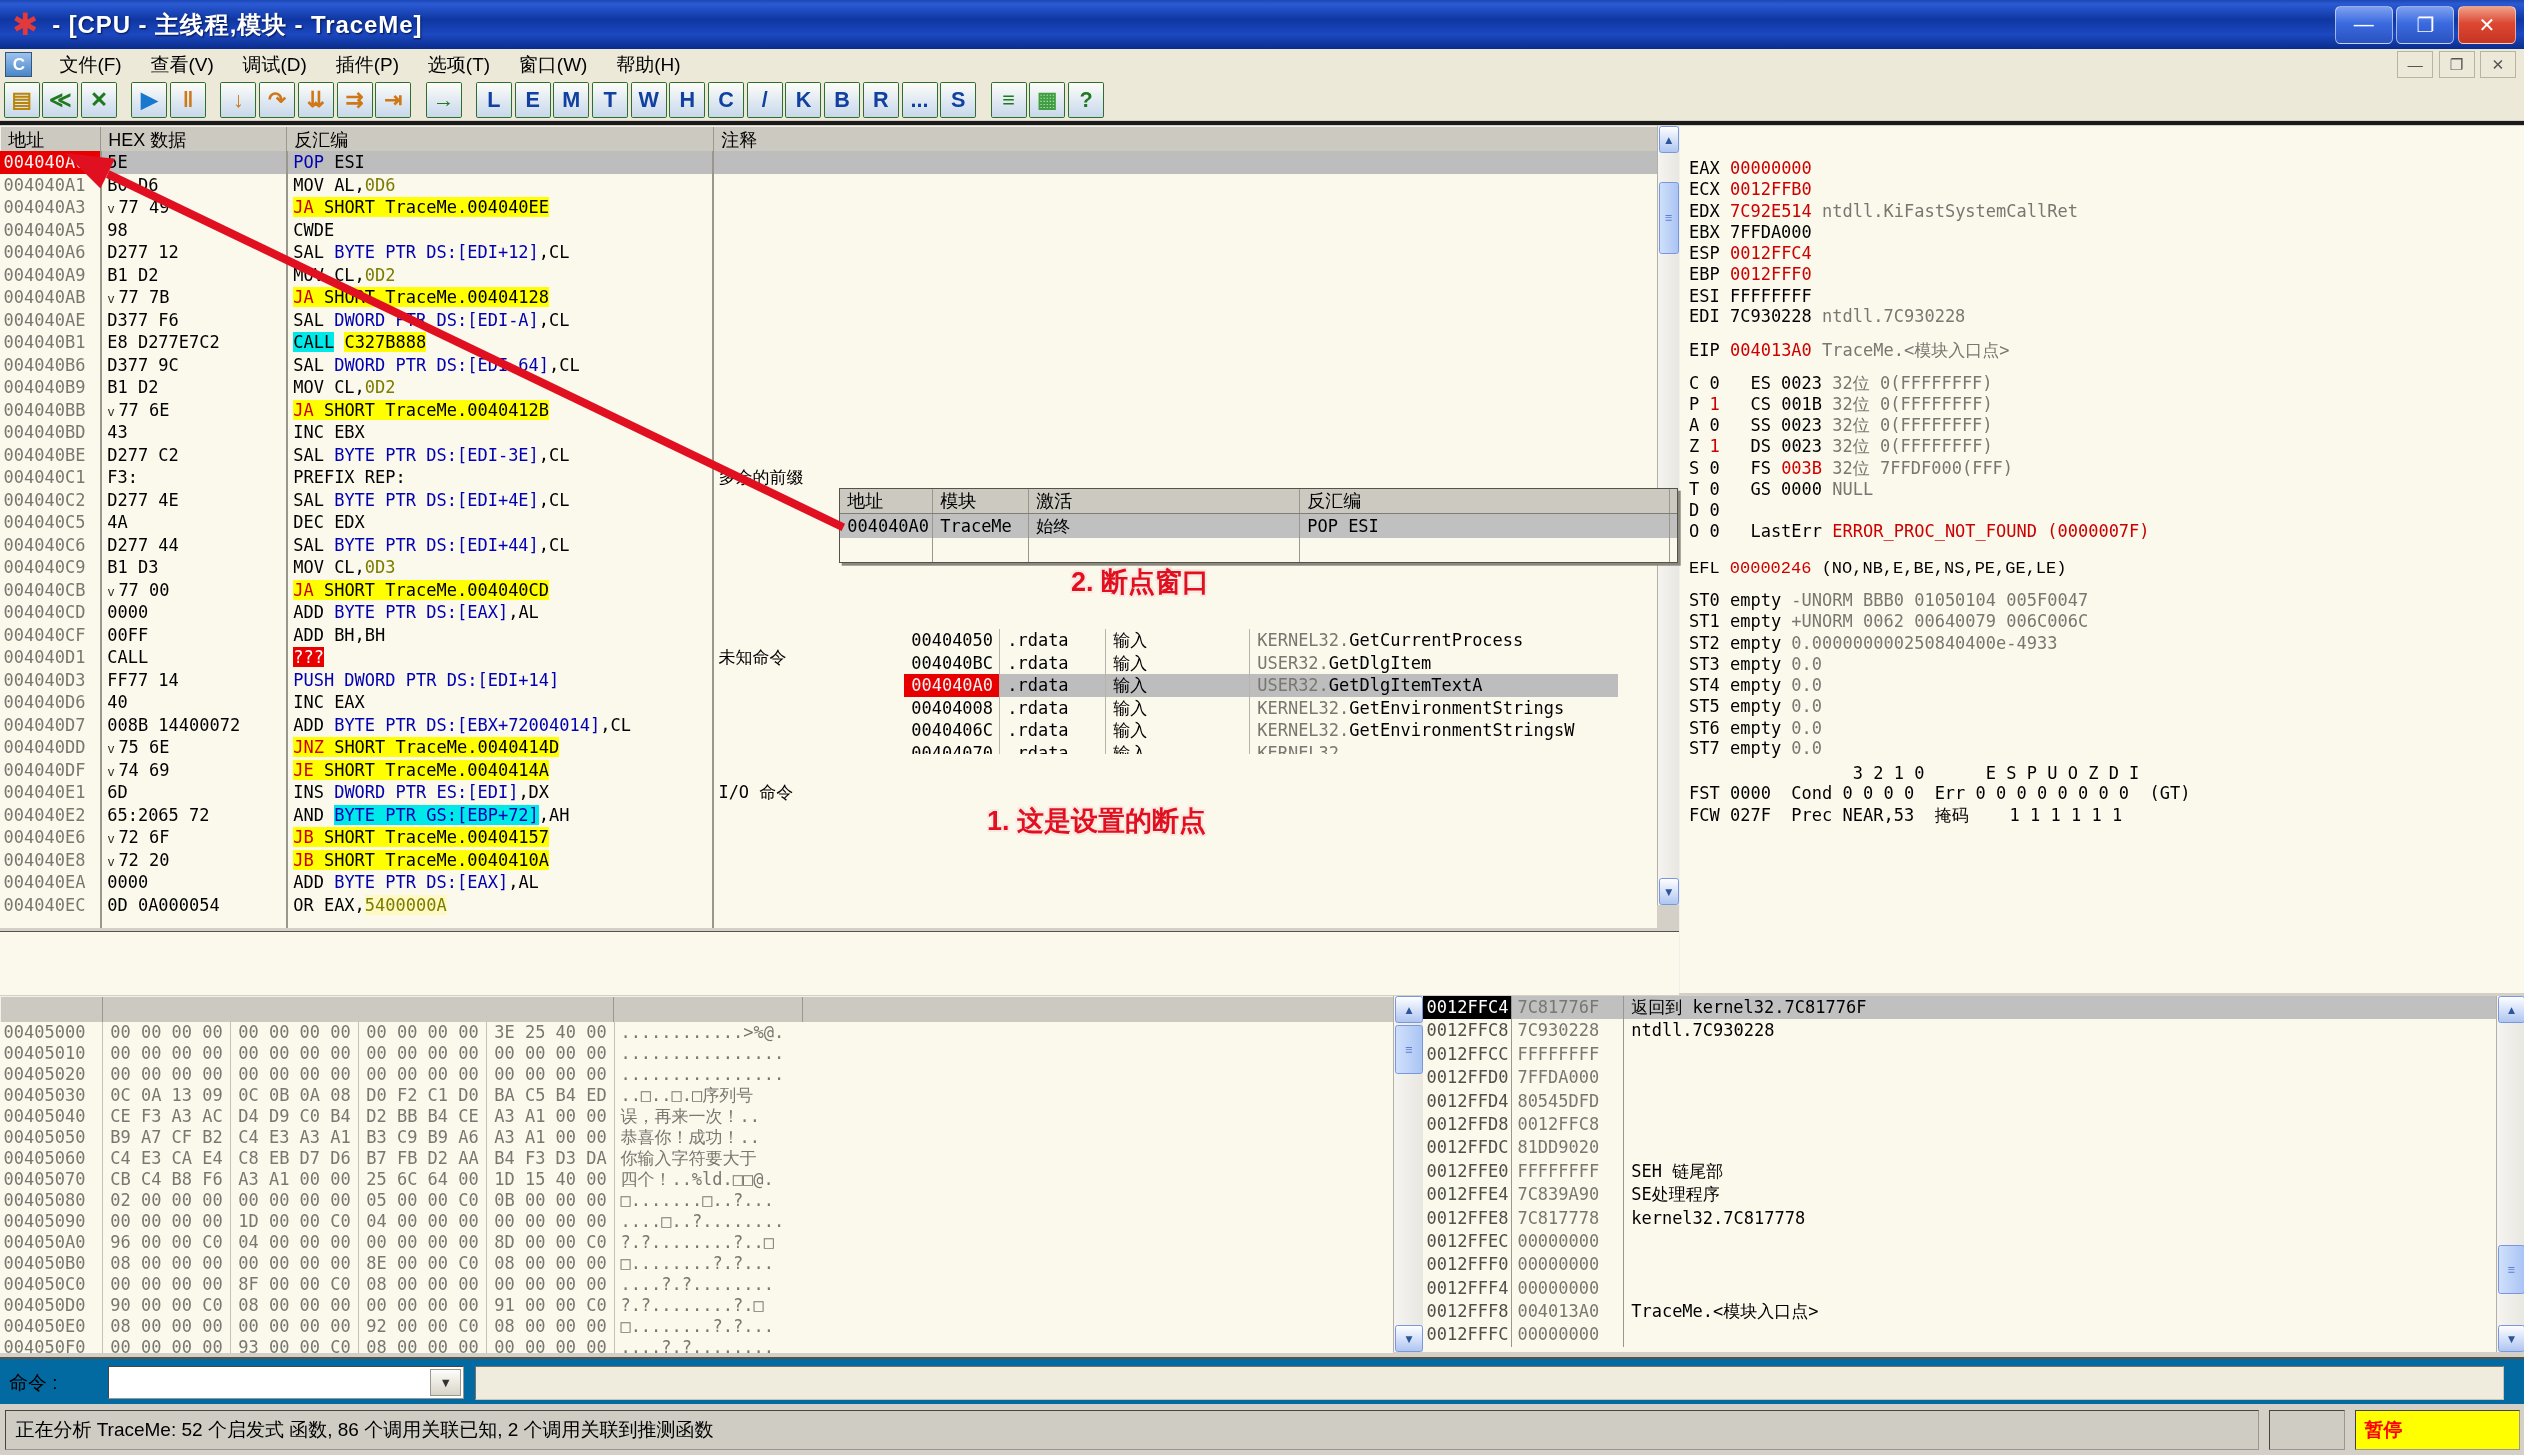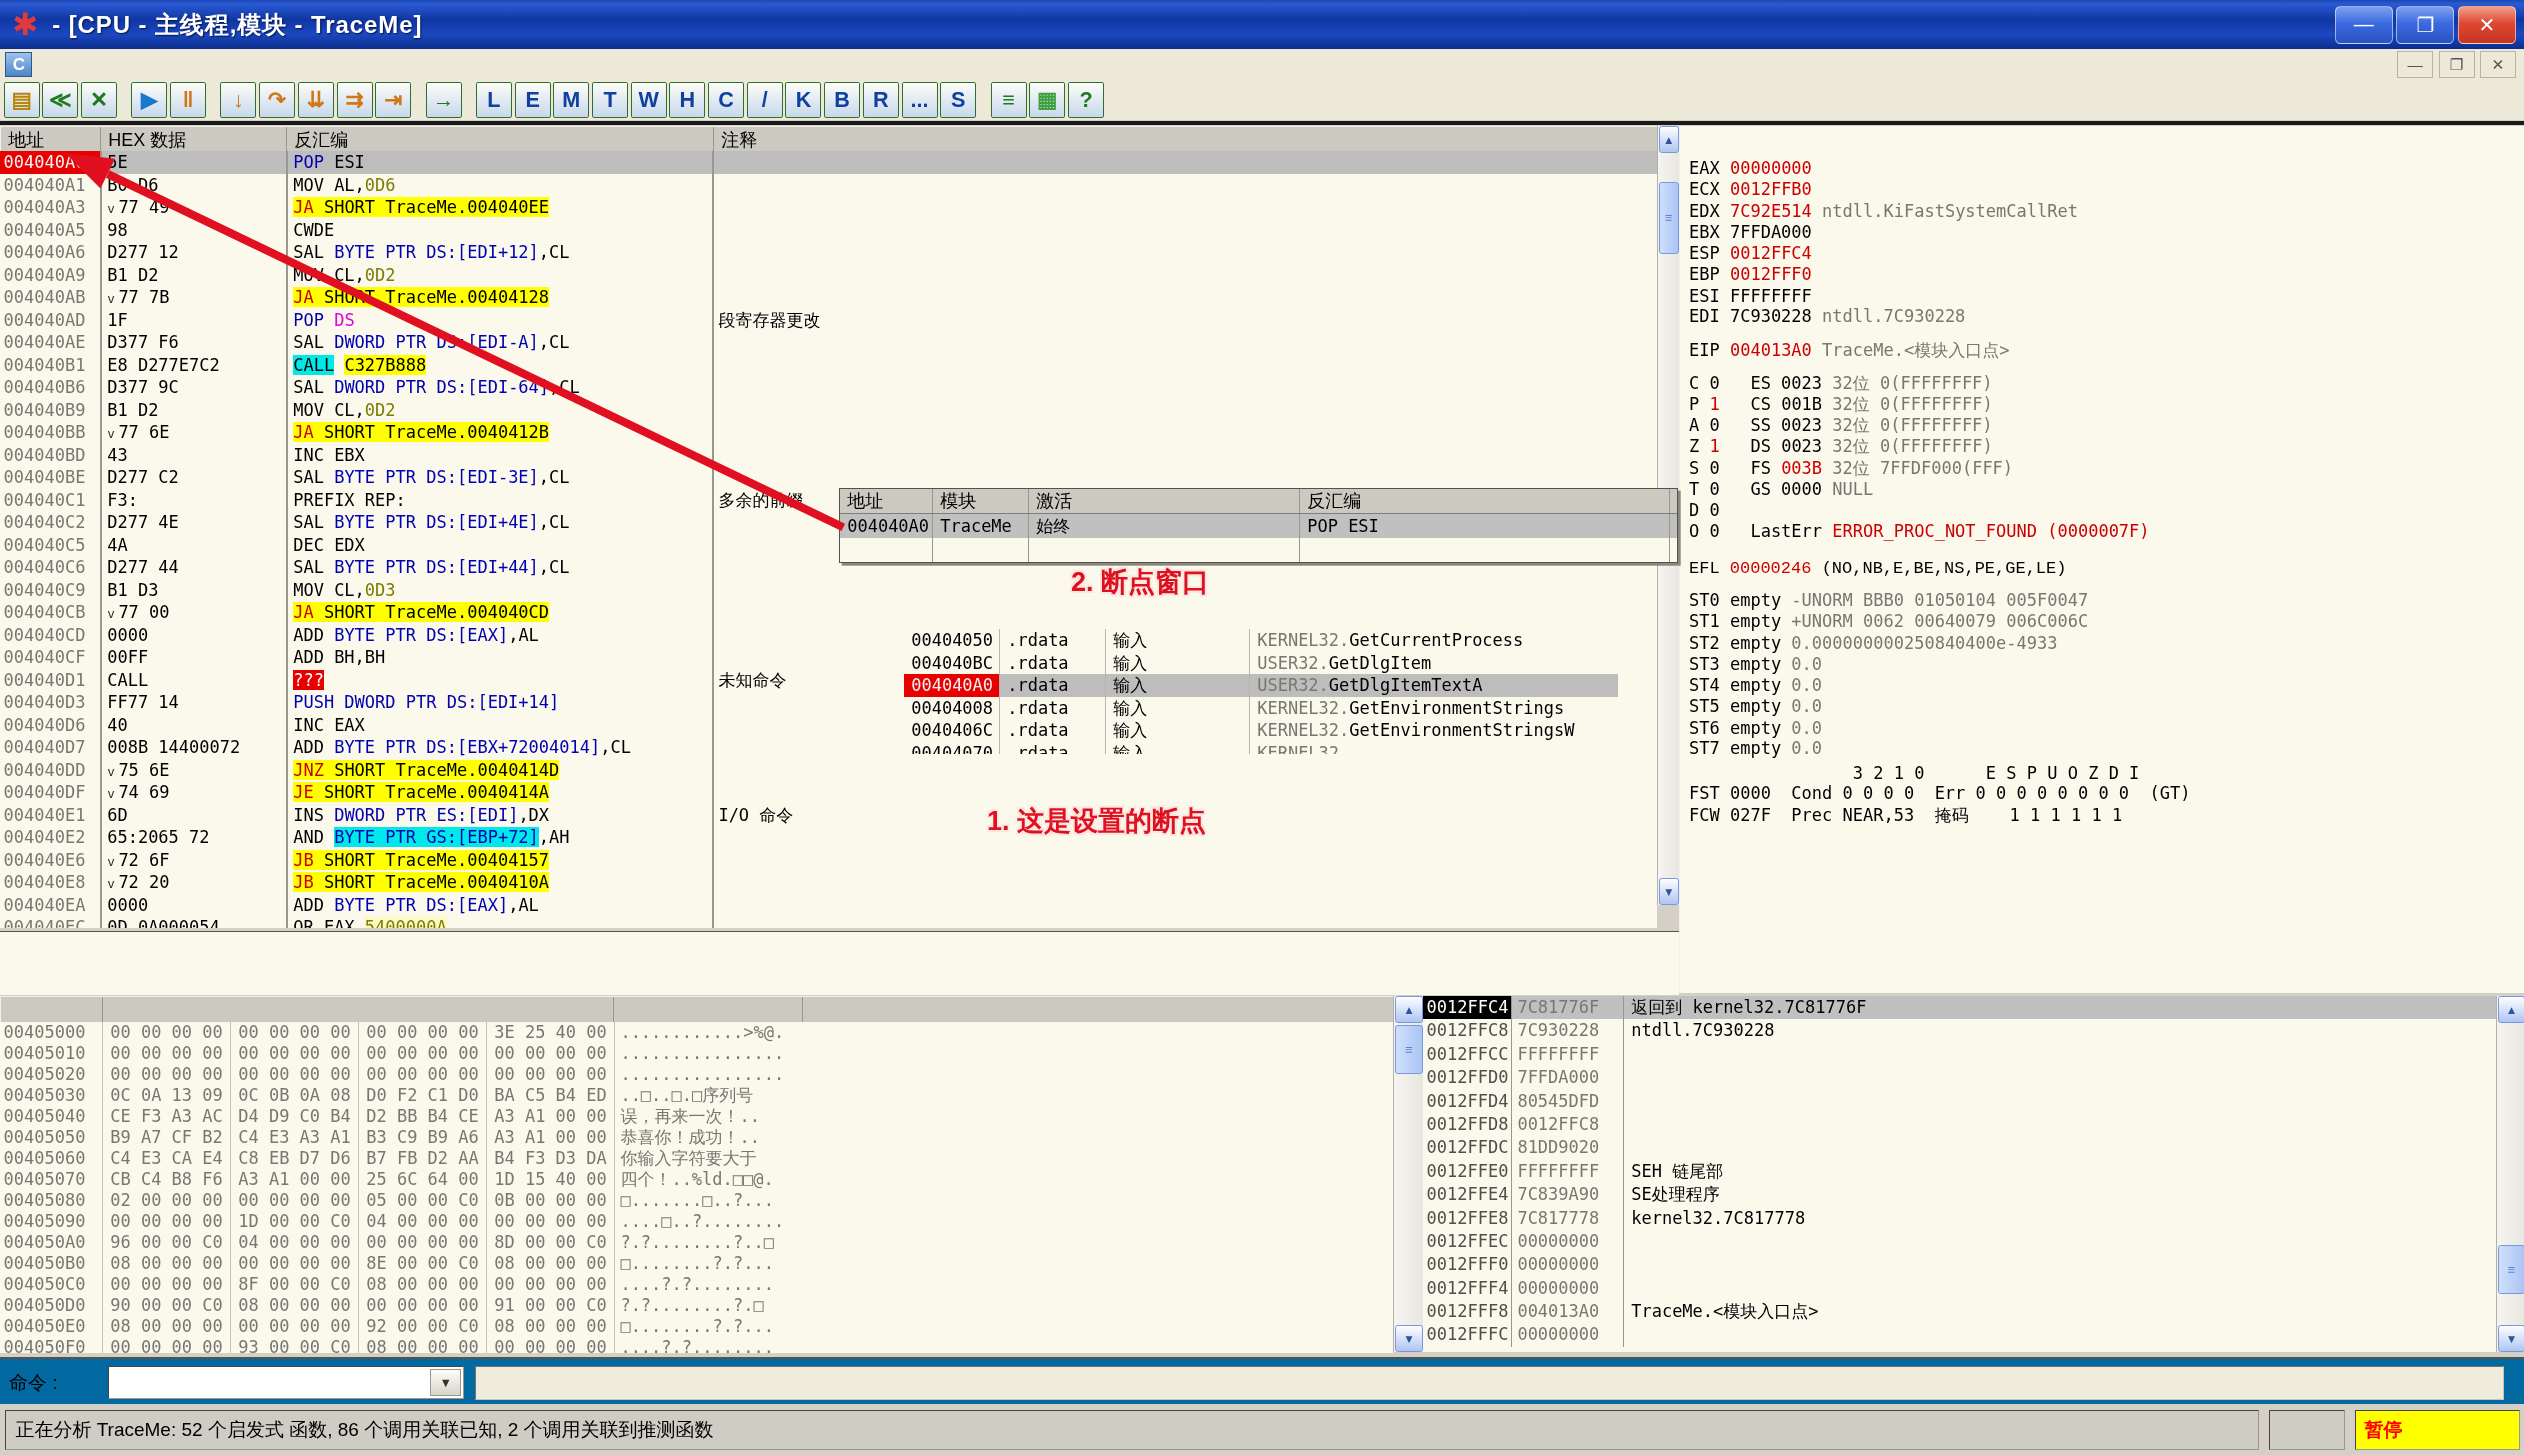--- a/index.html
+++ b/index.html
@@ -113,20 +113,29 @@
   <span class="title-text"> - [CPU - 主线程,模块 - TraceMe]</span>
   <span class="winbtns">
     <span class="wbtn">—</span>
     <span class="wbtn">❐</span>
     <span class="wbtn close">✕</span>
   </span>
 </div>
 
 <div class="menubar">
   <span class="mdi-icon">C</span>
+  <div id="menu-items" style="display:flex;">
+      <span class="menu-item">文件(F)</span>
+      <span class="menu-item">查看(V)</span>
+      <span class="menu-item">调试(D)</span>
+      <span class="menu-item">插件(P)</span>
+      <span class="menu-item">选项(T)</span>
+      <span class="menu-item">窗口(W)</span>
+      <span class="menu-item">帮助(H)</span>
+    </div>
   <span class="mdibtns">
     <span class="mdibtn">—</span>
     <span class="mdibtn">❐</span>
     <span class="mdibtn">✕</span>
   </span>
 </div>
 
 <div class="toolbar" id="toolbar">
     <div class="tgroup">
       <div class="tbtn" style="color: rgb(184, 134, 11);">▤</div>
@@ -178,21 +187,20 @@
 </div>
 
 <div class="pane" id="disasm-rows" style="left:0;top:151px;width:1657px;height:777px;">
     <div class="drow mono sel"><span class="dc-addr bp">004040A0</span><span class="dc-hex">5E</span><span class="dc-ins"><span class="b">POP</span><span class="k"> ESI</span></span><span class="dc-com"></span></div>
     <div class="drow mono"><span class="dc-addr">004040A1</span><span class="dc-hex">B0 D6</span><span class="dc-ins"><span class="k">MOV AL,</span><span class="o">0D6</span></span><span class="dc-com"></span></div>
     <div class="drow mono"><span class="dc-addr">004040A3</span><span class="dc-hex"><span class="jmark">v</span>77 49</span><span class="dc-ins"><span class="ry">JA</span><span class="ky"> SHORT TraceMe.004040EE</span></span><span class="dc-com"></span></div>
     <div class="drow mono"><span class="dc-addr">004040A5</span><span class="dc-hex">98</span><span class="dc-ins"><span class="k">CWDE</span></span><span class="dc-com"></span></div>
     <div class="drow mono"><span class="dc-addr">004040A6</span><span class="dc-hex">D277 12</span><span class="dc-ins"><span class="k">SAL </span><span class="b">BYTE PTR DS:[EDI+12]</span><span class="k">,CL</span></span><span class="dc-com"></span></div>
     <div class="drow mono"><span class="dc-addr">004040A9</span><span class="dc-hex">B1 D2</span><span class="dc-ins"><span class="k">MOV CL,</span><span class="o">0D2</span></span><span class="dc-com"></span></div>
     <div class="drow mono"><span class="dc-addr">004040AB</span><span class="dc-hex"><span class="jmark">v</span>77 7B</span><span class="dc-ins"><span class="ry">JA</span><span class="ky"> SHORT TraceMe.00404128</span></span><span class="dc-com"></span></div>
-    <div class="drow mono"><span class="dc-addr">004040AD</span><span class="dc-hex">1F</span><span class="dc-ins"><span class="b">POP</span><span class="k"> </span><span class="m">DS</span></span><span class="dc-com">段寄存器更改</span></div>
     <div class="drow mono"><span class="dc-addr">004040AE</span><span class="dc-hex">D377 F6</span><span class="dc-ins"><span class="k">SAL </span><span class="b">DWORD PTR DS:[EDI-A]</span><span class="k">,CL</span></span><span class="dc-com"></span></div>
     <div class="drow mono"><span class="dc-addr">004040B1</span><span class="dc-hex">E8 D277E7C2</span><span class="dc-ins"><span class="kc">CALL</span><span class="k"> </span><span class="ky">C327B888</span></span><span class="dc-com"></span></div>
     <div class="drow mono"><span class="dc-addr">004040B6</span><span class="dc-hex">D377 9C</span><span class="dc-ins"><span class="k">SAL </span><span class="b">DWORD PTR DS:[EDI-64]</span><span class="k">,CL</span></span><span class="dc-com"></span></div>
     <div class="drow mono"><span class="dc-addr">004040B9</span><span class="dc-hex">B1 D2</span><span class="dc-ins"><span class="k">MOV CL,</span><span class="o">0D2</span></span><span class="dc-com"></span></div>
     <div class="drow mono"><span class="dc-addr">004040BB</span><span class="dc-hex"><span class="jmark">v</span>77 6E</span><span class="dc-ins"><span class="ry">JA</span><span class="ky"> SHORT TraceMe.0040412B</span></span><span class="dc-com"></span></div>
     <div class="drow mono"><span class="dc-addr">004040BD</span><span class="dc-hex">43</span><span class="dc-ins"><span class="k">INC EBX</span></span><span class="dc-com"></span></div>
     <div class="drow mono"><span class="dc-addr">004040BE</span><span class="dc-hex">D277 C2</span><span class="dc-ins"><span class="k">SAL </span><span class="b">BYTE PTR DS:[EDI-3E]</span><span class="k">,CL</span></span><span class="dc-com"></span></div>
     <div class="drow mono"><span class="dc-addr">004040C1</span><span class="dc-hex">F3:</span><span class="dc-ins"><span class="k">PREFIX REP:</span></span><span class="dc-com">多余的前缀</span></div>
     <div class="drow mono"><span class="dc-addr">004040C2</span><span class="dc-hex">D277 4E</span><span class="dc-ins"><span class="k">SAL </span><span class="b">BYTE PTR DS:[EDI+4E]</span><span class="k">,CL</span></span><span class="dc-com"></span></div>
     <div class="drow mono"><span class="dc-addr">004040C5</span><span class="dc-hex">4A</span><span class="dc-ins"><span class="k">DEC EDX</span></span><span class="dc-com"></span></div>

